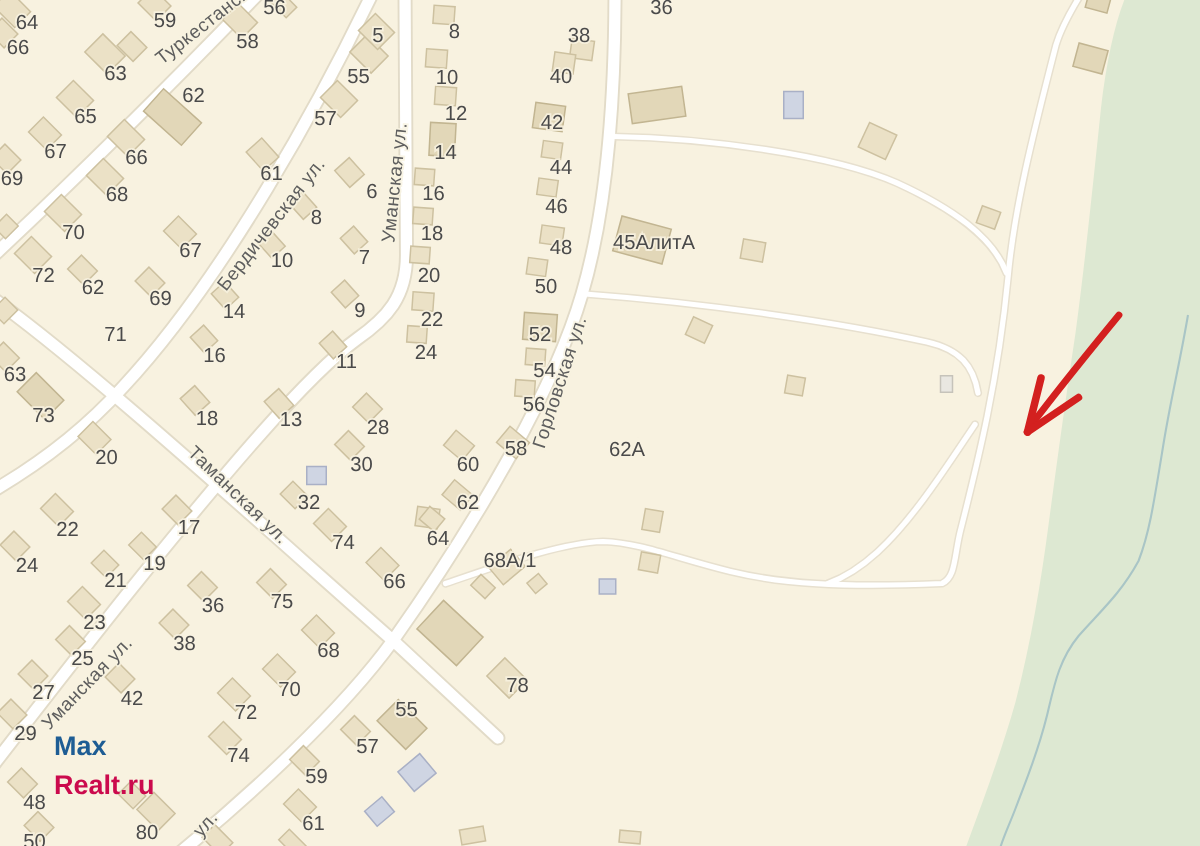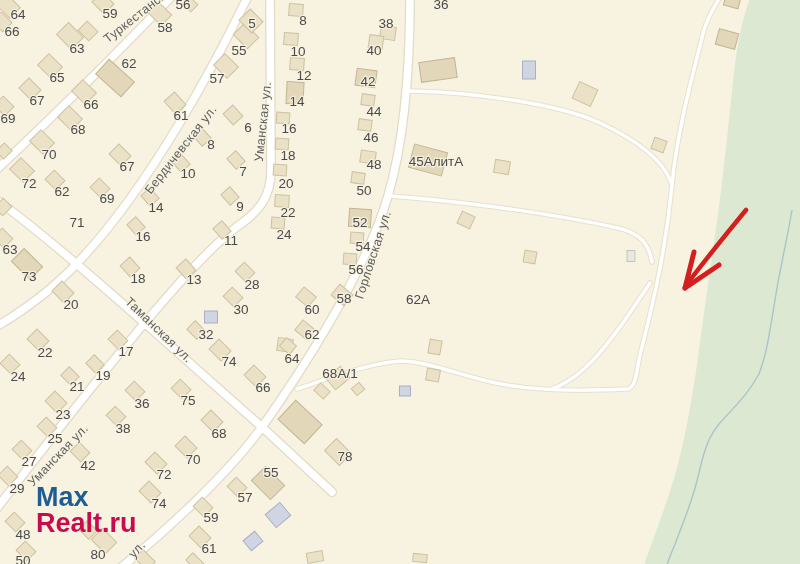--- a/index.html
+++ b/index.html
@@ -15,21 +15,21 @@
   .b0{fill:#ebe1c6;stroke:#cdc1a0;stroke-width:1;}
   .b1{fill:#e2d7b8;stroke:#c2b591;stroke-width:1;}
   .b2{fill:#cfd5e3;stroke:#a9b0c6;stroke-width:1;}
   .b3{fill:#e9e7e1;stroke:#c6c3ba;stroke-width:1;}
   text.hn{font-size:13.5px;fill:var(--label,#4a4a4a);text-anchor:middle;
           paint-order:stroke;stroke:rgba(248,242,224,.85);stroke-width:2.5px;}
   text.sl{font-size:12.5px;fill:var(--slabel,#5e5e5e);text-anchor:middle;letter-spacing:.4px;
           paint-order:stroke;stroke:rgba(248,242,224,.8);stroke-width:2.5px;}
   .arrow-stroke{fill:none;stroke-linecap:round;stroke-linejoin:round;}
   .watermark{position:absolute;left:36px;top:484px;font-weight:bold;
-             font-size:27px;line-height:26px;letter-spacing:0;}
+             font-size:18px;line-height:26px;letter-spacing:0;}
   .wm1{display:block;color:var(--wm1,#1e5d94);}
   .wm2{display:block;color:var(--wm2,#cb0a4d);}
   #roads-src{display:none;}
 </style>
 </head>
 <body>
 
 <div class="stage">
   <svg id="map-svg" width="800" height="564" viewBox="0 0 800 564">
 

